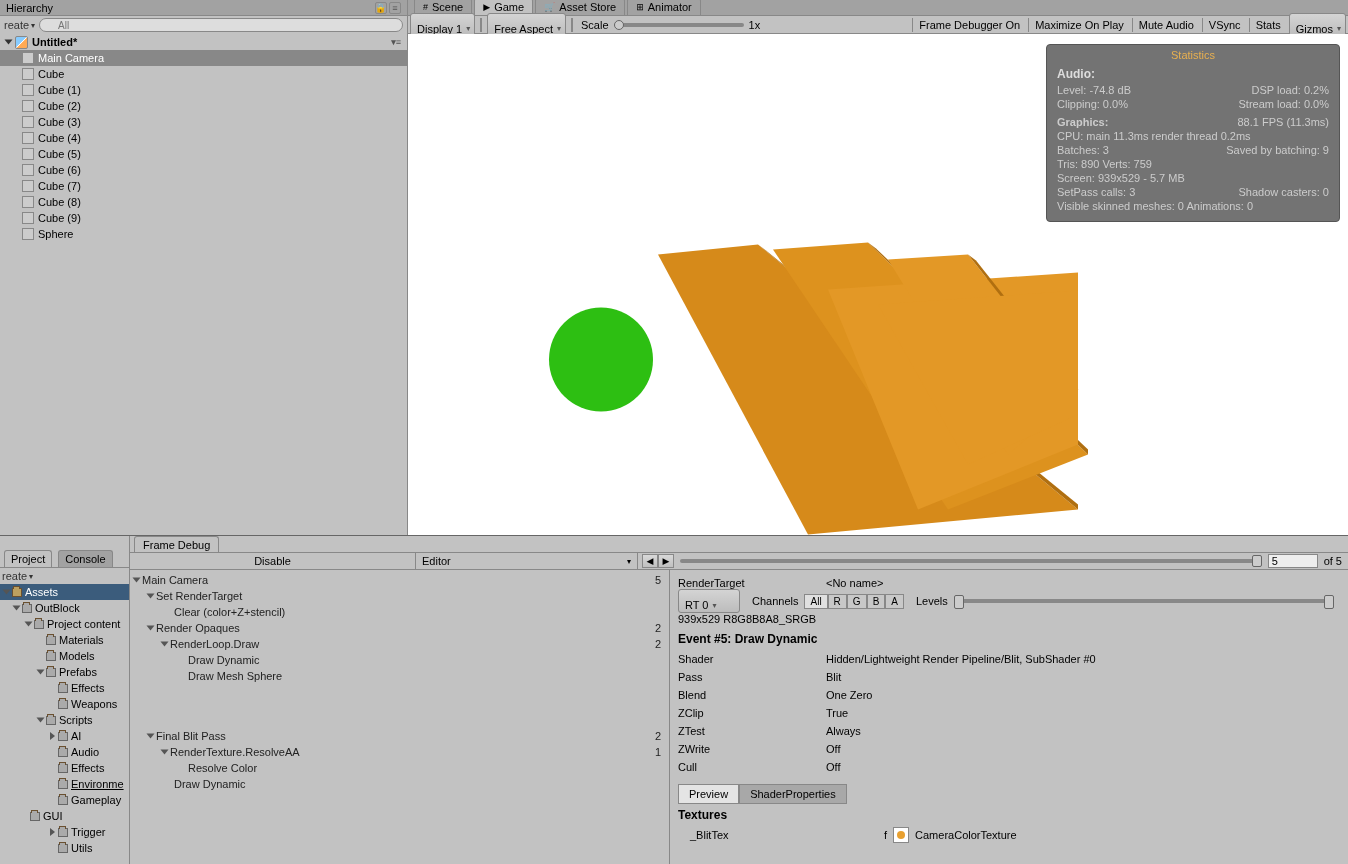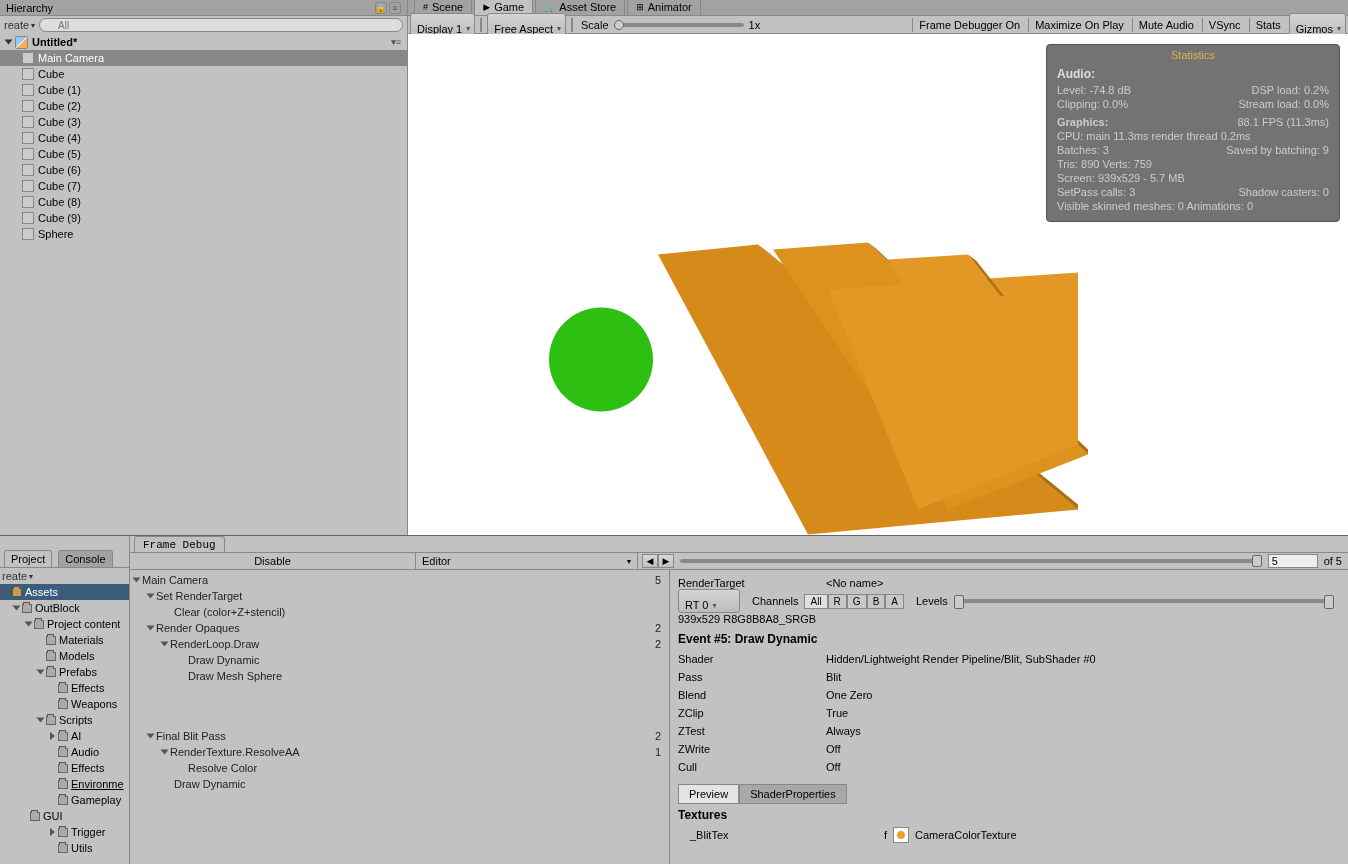--- a/index.html
+++ b/index.html
@@ -53,21 +53,21 @@
 #p-create { height:16px; padding-left:2px; color:#333; font-size:11px; display:flex; align-items:center; cursor:pointer; }
 #p-create::after { content:'▾'; font-size:8px; margin-left:2px; }
 #p-assets { height:16px; background:#3b5c7c; color:#fff; display:flex; align-items:center; padding-left:4px; font-size:11px; }
 .fold { width:10px; height:9px; background:#bca060; border:1px solid #6a5030; display:inline-block; margin-right:3px; position:relative; }
 .fold.gray { background:#aaa; border-color:#666; }
 .fold::before { content:''; position:absolute; top:-3px; left:0; width:5px; height:2px; background:inherit; border:1px solid #6a5030; border-bottom:none; }
 .p-item { height:16px; display:flex; align-items:center; font-size:11px; color:#000; white-space:nowrap; cursor:pointer; }
 
 #framedebug { flex:1; display:flex; flex-direction:column; background:#c2c2c2; }
 #fd-tab { height:16px; display:flex; padding-left:4px; }
-#fd-tab .tab { background:#c2c2c2;font-family:Liberation Mono, monospace; }
+#fd-tab .tab { background:#c2c2c2; }
 #fd-bar { height:18px; display:flex; align-items:center; border-top:1px solid #888; border-bottom:1px solid #888; }
 #fd-bar .disable { flex:0 0 286px; text-align:center; font-size:11px; border-right:1px solid #888; padding:2px 0; cursor:pointer; }
 #fd-bar .editor { flex:0 0 222px; padding:2px 6px; font-size:11px; border-right:1px solid #888; display:flex; align-items:center; cursor:pointer; }
 #fd-bar .editor::after { content:'▾'; font-size:8px; margin-left:auto; }
 #fd-bar .nav { display:flex; margin-left:4px; }
 #fd-bar .nav span { width:16px; height:14px; border:1px solid #888; background:linear-gradient(#d8d8d8,#c0c0c0); display:flex; align-items:center; justify-content:center; font-size:9px; cursor:pointer; }
 #fd-bar .track { flex:1; height:4px; background:#888; margin:0 6px; position:relative; border-radius:2px; }
 #fd-bar .track .thumb { position:absolute; right:0; top:-4px; width:10px; height:12px; background:#ccc; border:1px solid #666; border-radius:2px; }
 #fd-bar input { width:50px; height:14px; border:1px solid #888; background:#eee; font-size:11px; padding:0 3px; }
 #fd-bar .of { padding:0 6px; font-size:11px; }

